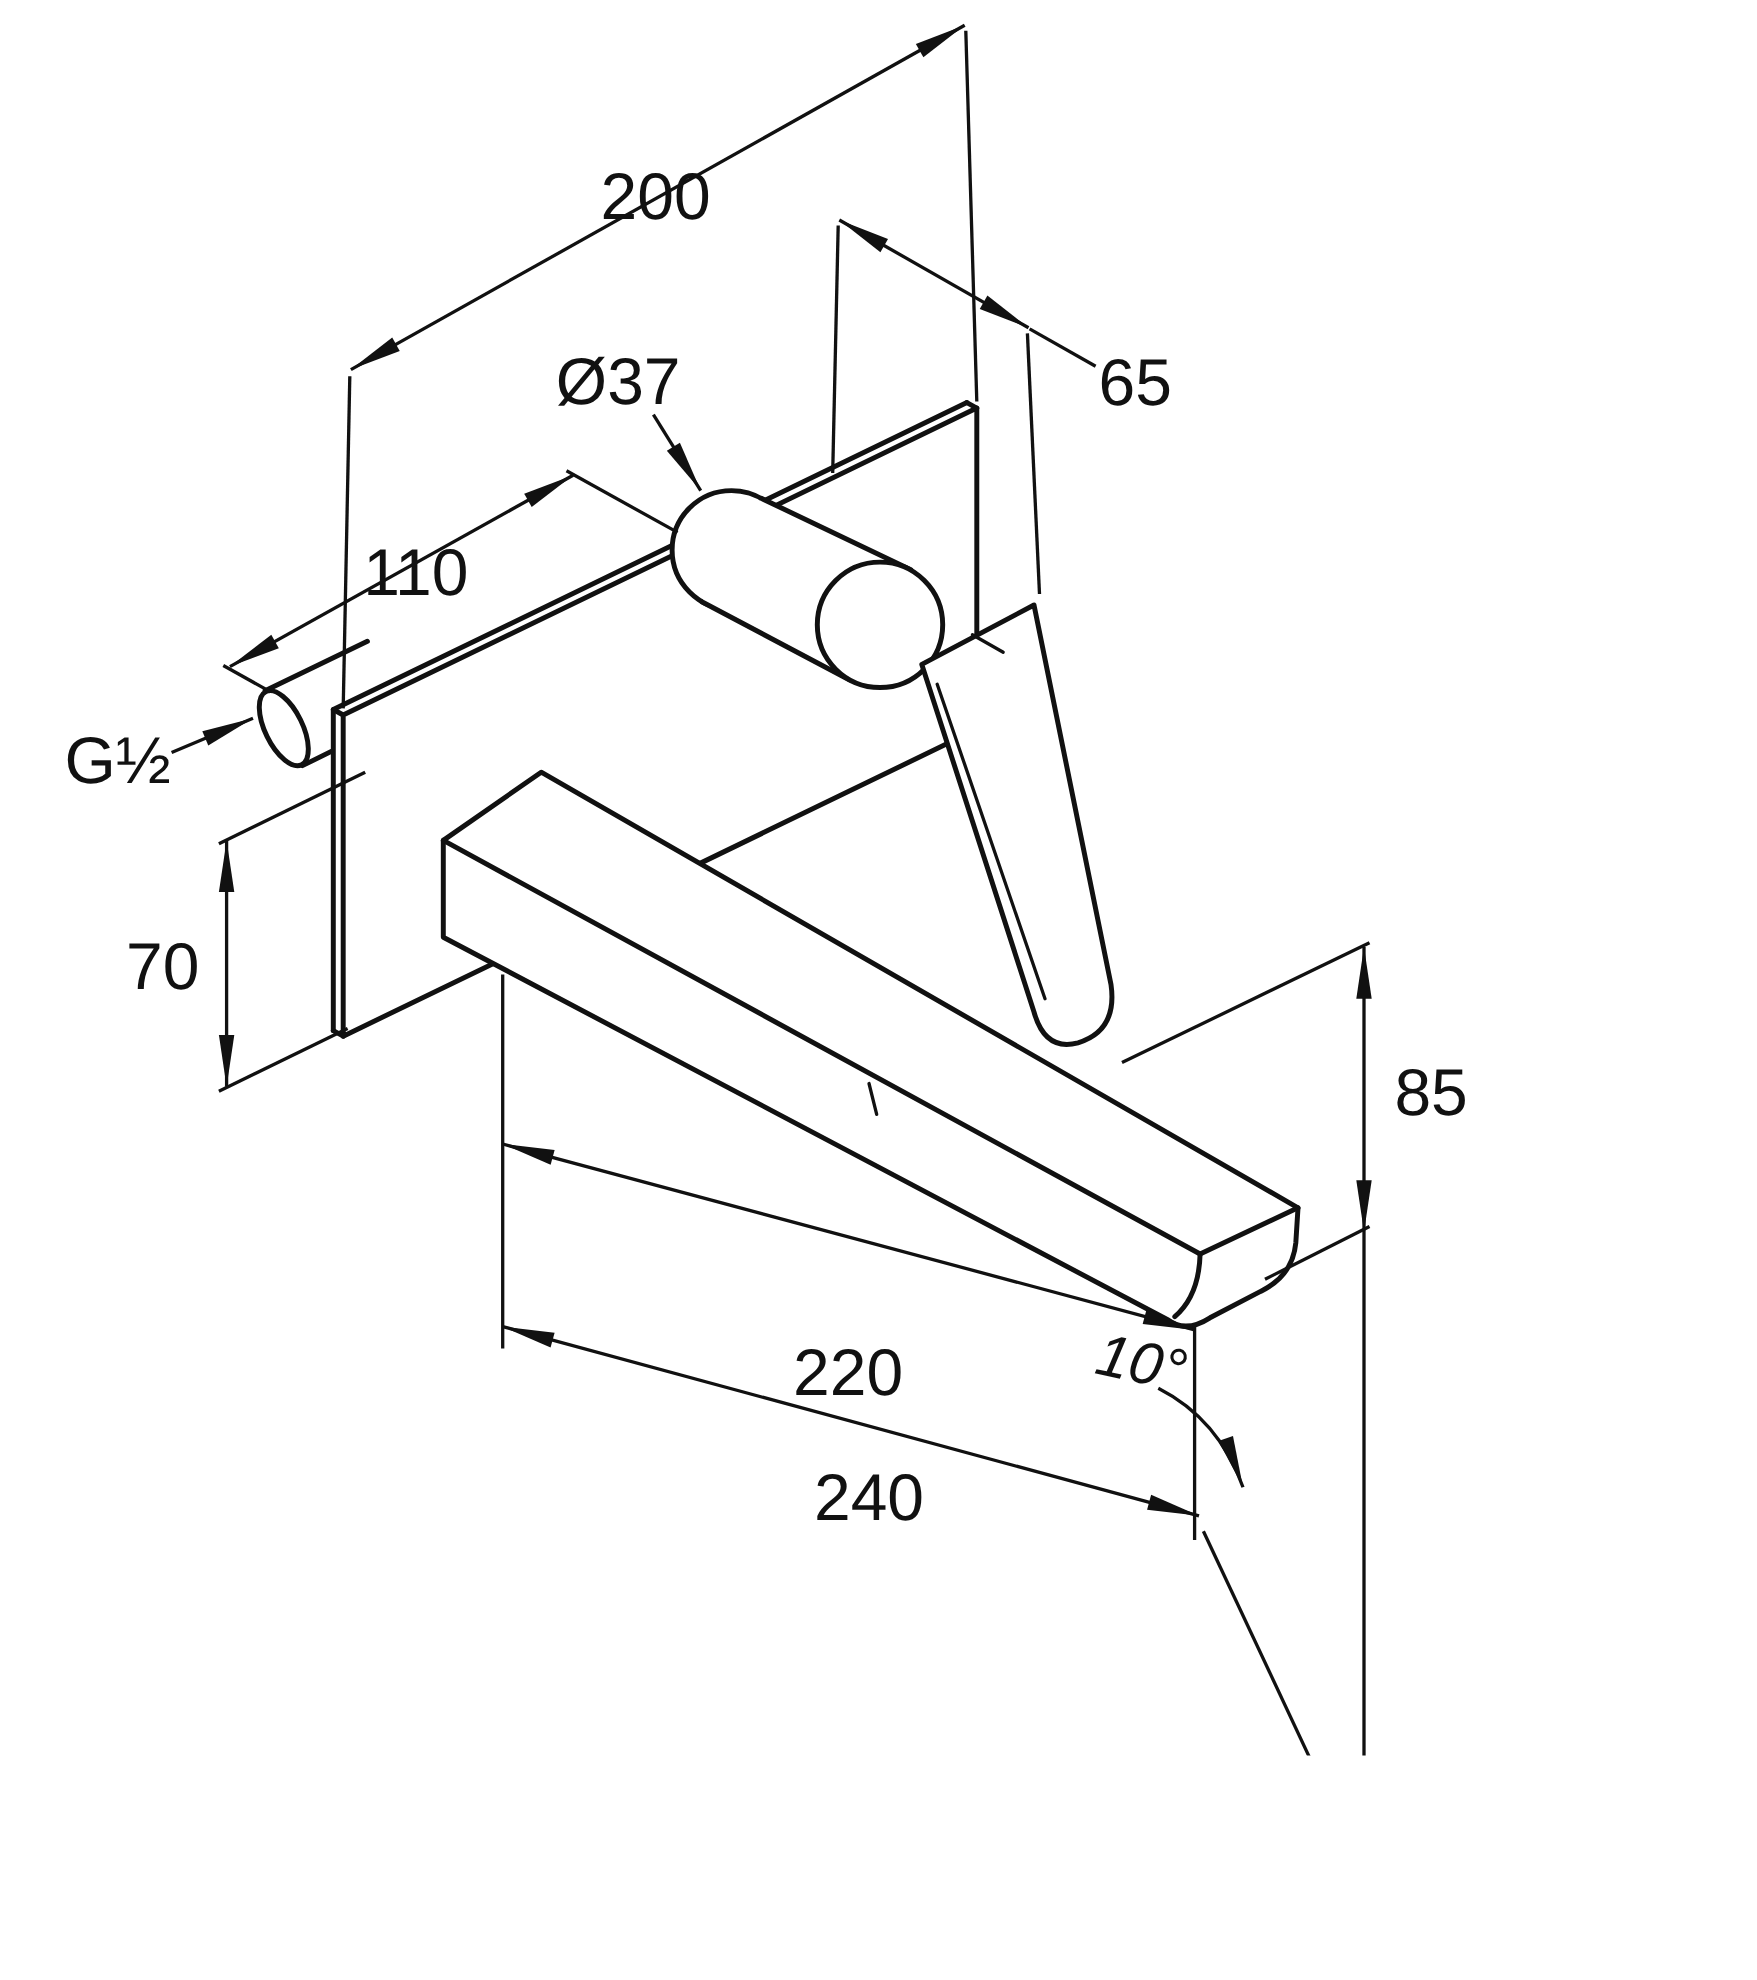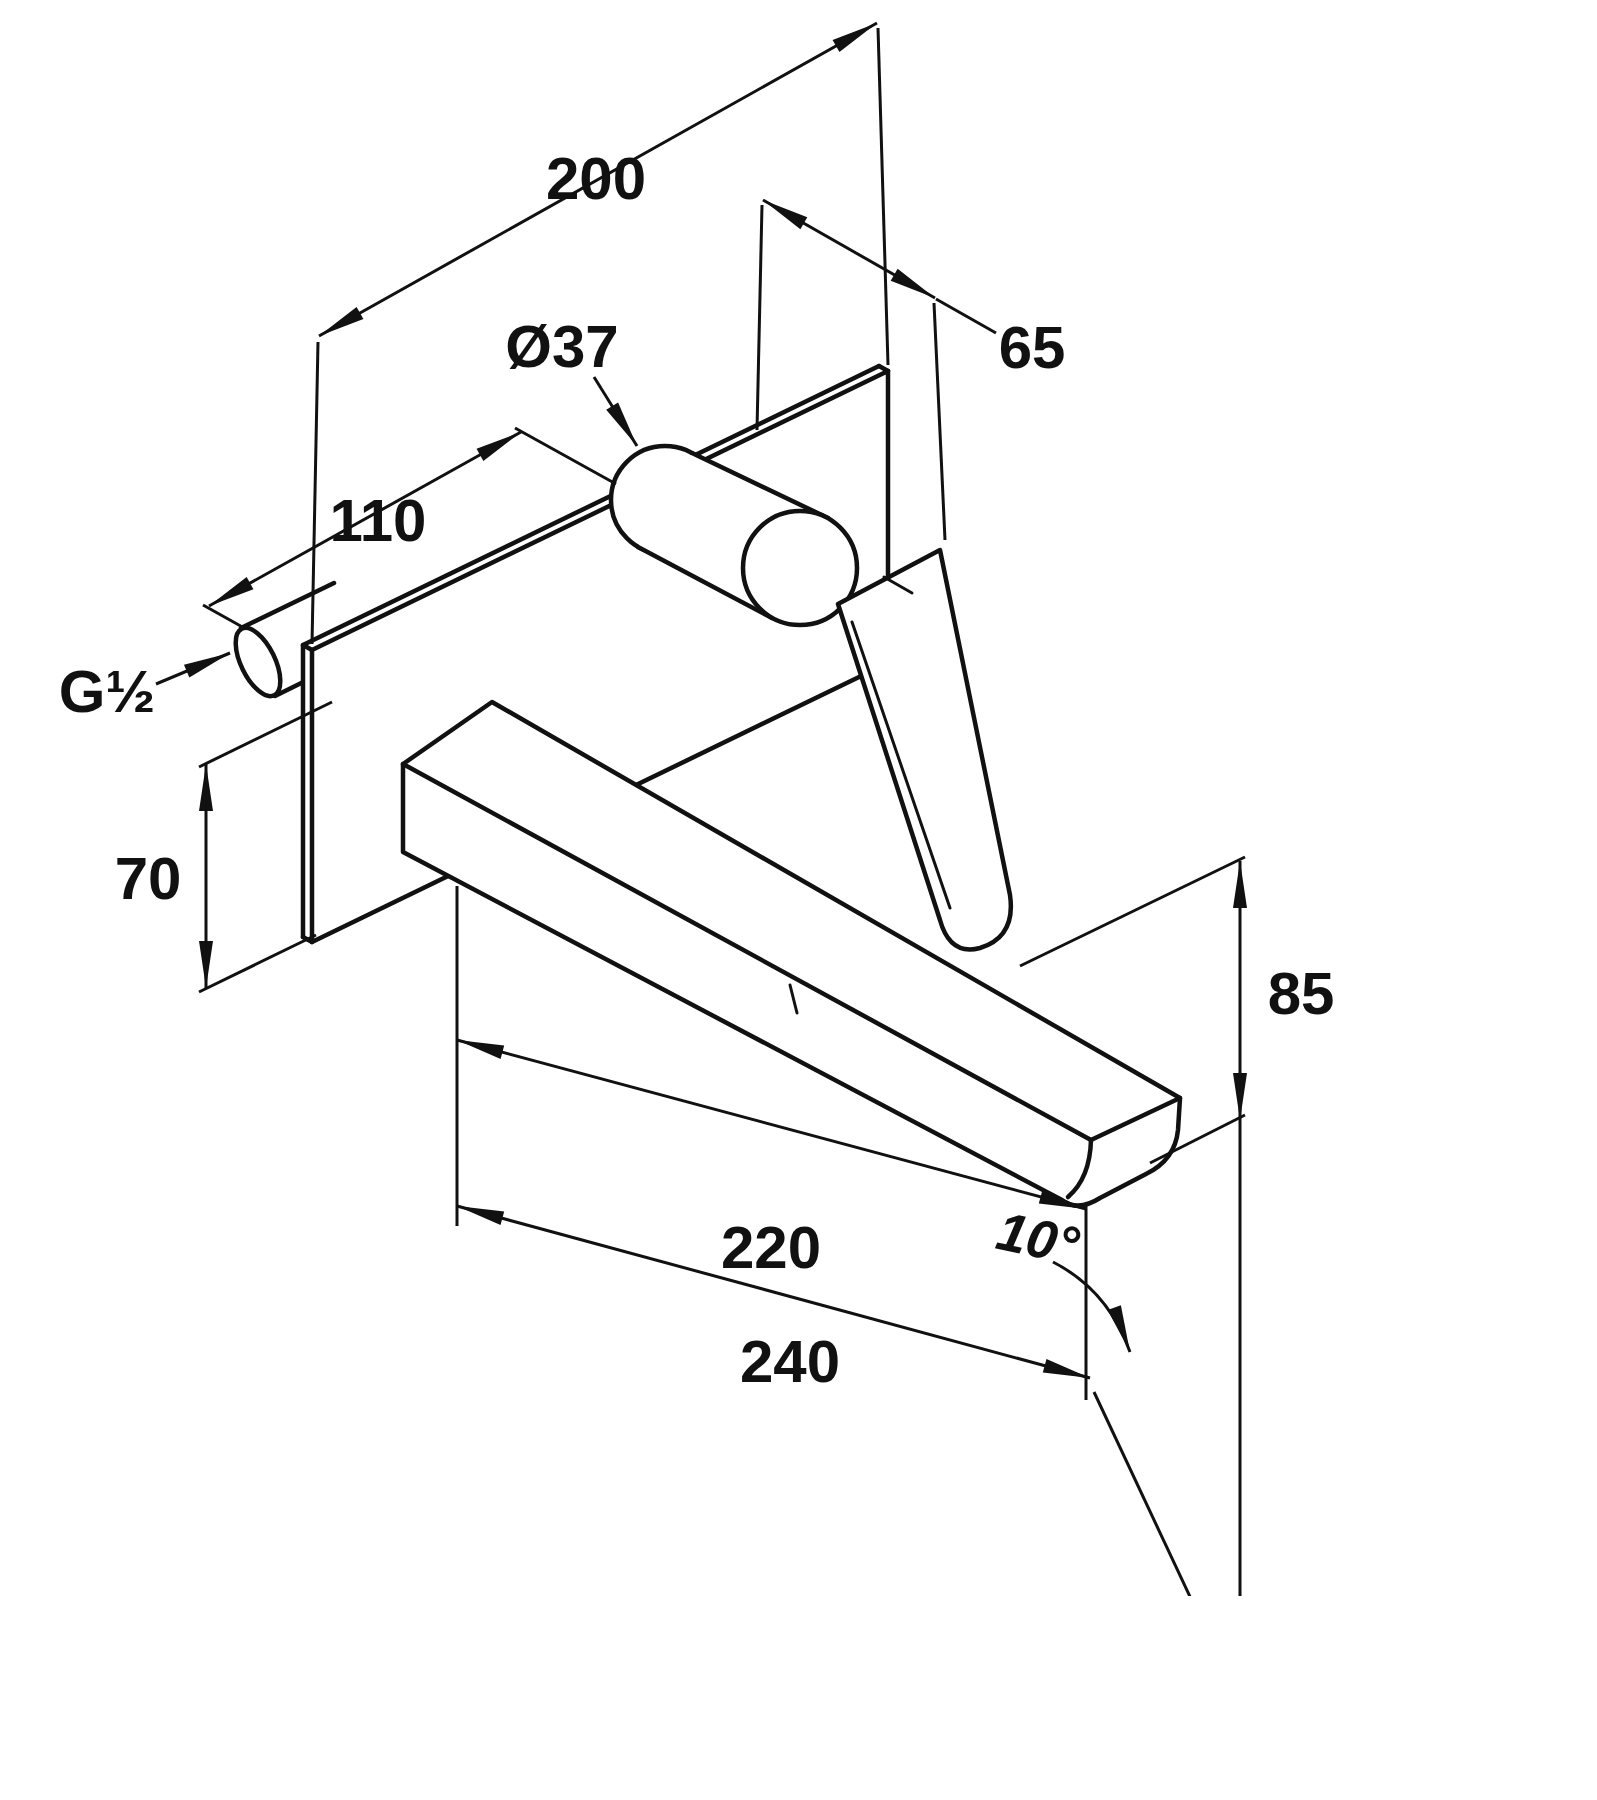--- a/index.html
+++ b/index.html
@@ -1,16 +1,16 @@
 <!DOCTYPE html>
 <html><head>
 <meta charset="utf-8">
 <style>
   html,body{margin:0;padding:0;background:#ffffff;}
-  .canvas{width:1597px;height:1596px;background:#ffffff;position:relative;font-weight:bold;}
+  .canvas{width:1597px;height:1596px;background:#ffffff;position:relative;}
   svg{display:block;}
   .face{fill:#ffffff;stroke:#111111;stroke-width:4.5;stroke-linejoin:round;stroke-linecap:round;}
   .fill{fill:#ffffff;stroke:none;}
   .edge{fill:none;stroke:#111111;stroke-width:4.5;stroke-linejoin:round;stroke-linecap:round;}
   .edge-thin{fill:none;stroke:#111111;stroke-width:3;stroke-linejoin:round;stroke-linecap:round;}
   .dim{fill:none;stroke:#111111;stroke-width:3;stroke-linecap:butt;}
   .lbl{font-family:"Liberation Sans", sans-serif;font-size:60px;fill:#111111;}
   .lbl-small{font-family:"Liberation Sans", sans-serif;font-size:54px;fill:#111111;font-style:italic;}
 </style>
 </head>

